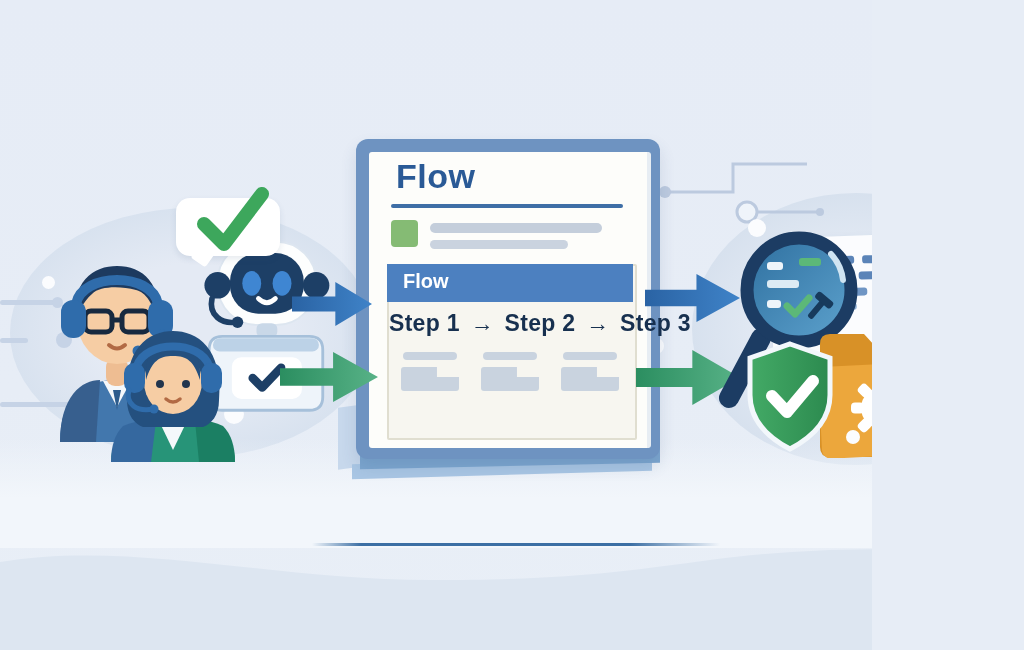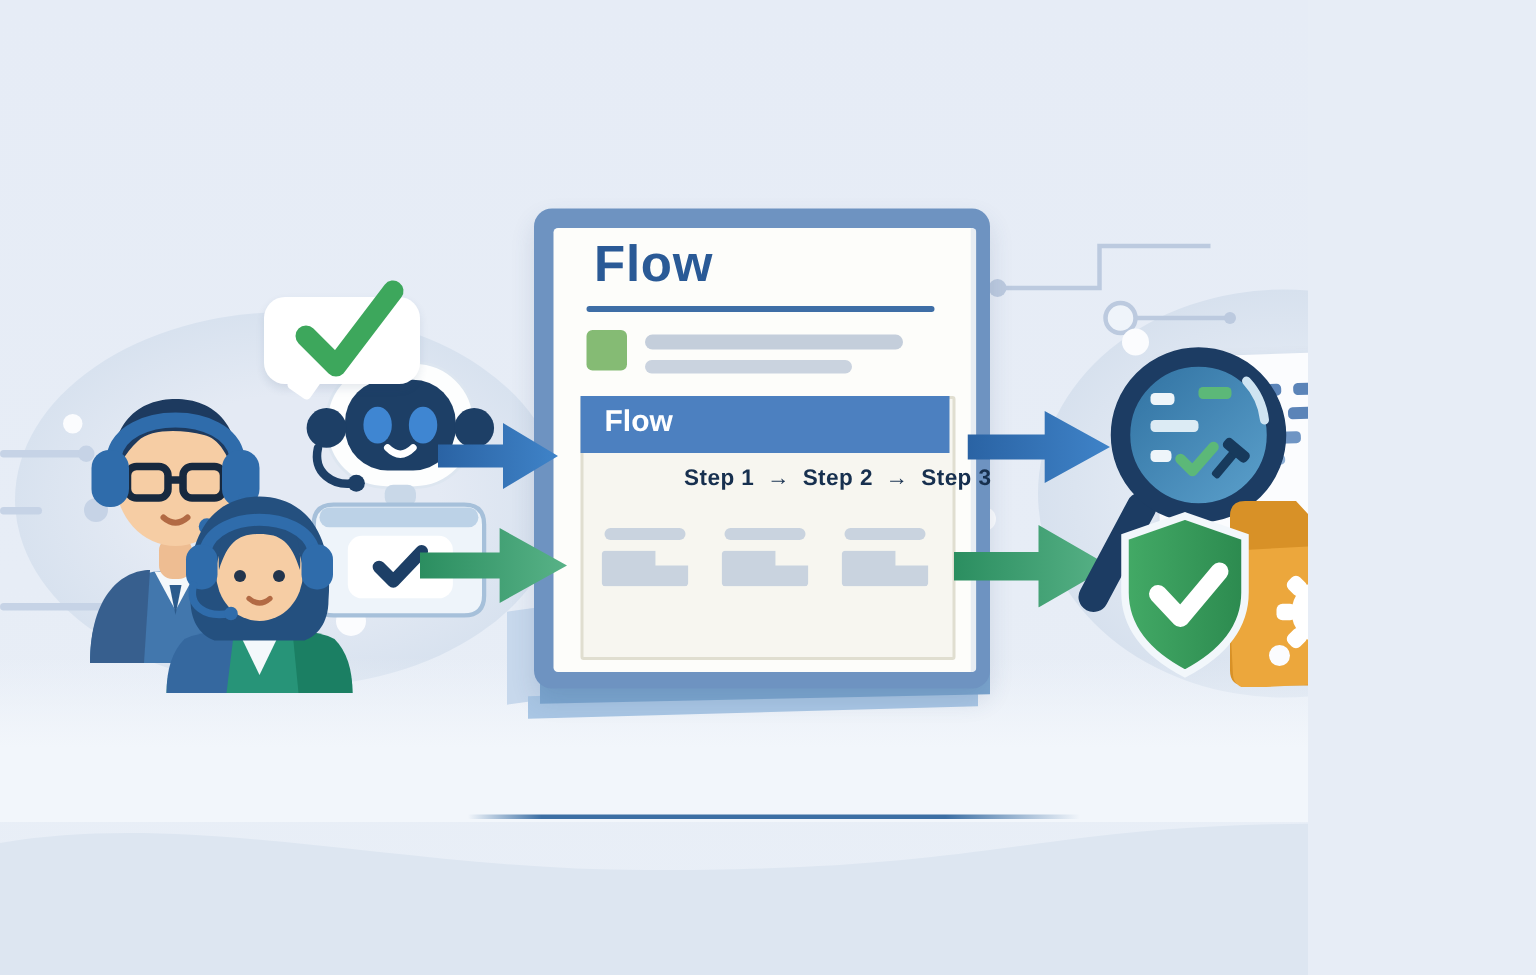--- a/index.html
+++ b/index.html
@@ -33,22 +33,22 @@
     border-radius:3px;z-index:5;border-right:4px solid #e7edf3;}
   .doc-title{left:27px;top:5px;font-size:34px;font-weight:800;color:#2a5a96;letter-spacing:.5px;}
   .doc-underline{left:22px;top:52px;width:232px;height:4px;background:#3e6ea6;border-radius:2px;}
   .doc-green-square{left:22px;top:68px;width:27px;height:27px;background:#85bb74;border-radius:4px;}
   .doc-gray-line1{left:61px;top:71px;width:172px;height:10px;background:#c4cedb;border-radius:5px;}
   .doc-gray-line2{left:61px;top:88px;width:138px;height:9px;background:#cad3df;border-radius:5px;}
   .doc-panel{left:18px;top:112px;width:246px;height:172px;background:#f7f6f0;
     border:2px solid #e0ded0;border-radius:2px;}
   .doc-banner{left:-2px;top:-2px;width:246px;height:38px;background:#4c80c0;}
   .doc-banner-label{margin:6px 0 0 16px;font-size:20px;font-weight:800;color:#ffffff;}
-  .doc-steps{left:0;top:44px;width:246px;text-align:right;font-size:15px;font-weight:800;
-    color:#17304f;letter-spacing:.3px;white-space:nowrap;padding-left:26px;}
+  .doc-steps{left:0;top:44px;width:246px;text-align:right;font-size:23px;font-weight:800;
+    color:#17304f;letter-spacing:.3px;white-space:nowrap;}
   .step-sep{color:#17304f;padding:0 4px;font-weight:700;}
   .ph-group{top:86px;width:62px;}
   .ph-bar{width:54px;height:8px;background:#c9d3df;border-radius:4px;margin:0 auto;}
   .ph-block{width:58px;height:24px;background:#c9d3df;border-radius:3px;margin:7px auto 0;
     clip-path:polygon(0 0,62% 0,62% 42%,100% 42%,100% 100%,0 100%);}
 
   
   .caption{left:0;top:462px;width:1024px;text-align:center;z-index:4;white-space:nowrap;}
   .caption .term{font-size:46px;font-weight:800;color:#1c4677;letter-spacing:1px;}
   .caption .sep{font-size:34px;font-weight:700;color:#28517f;margin:0 18px;vertical-align:6px;}

